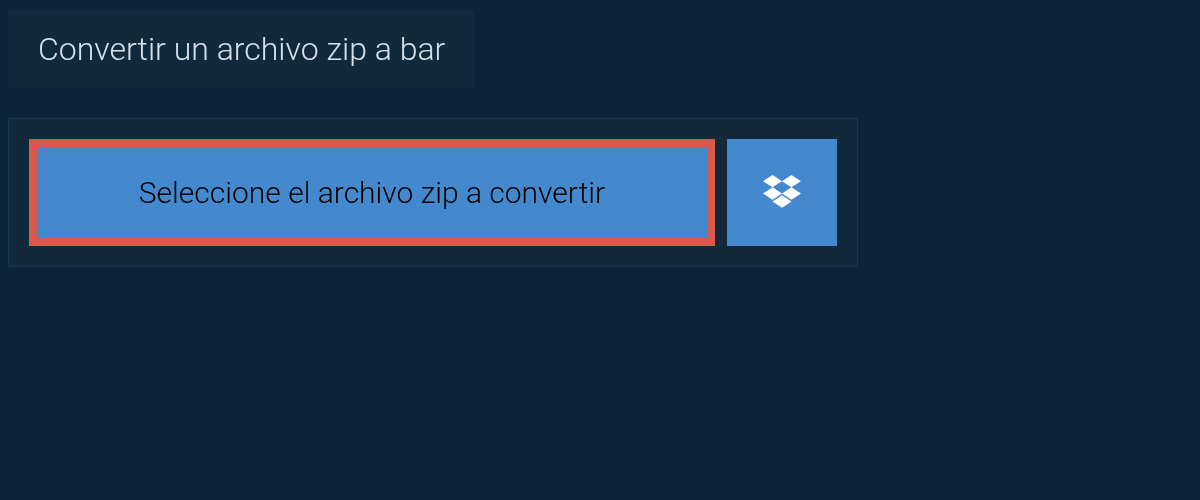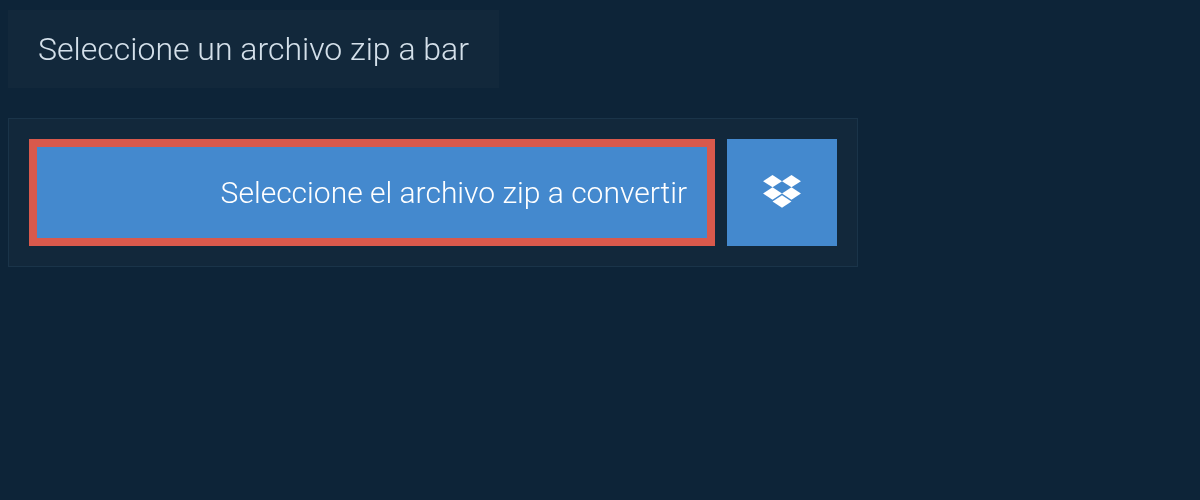--- a/index.html
+++ b/index.html
@@ -39,49 +39,49 @@
       align-items: stretch;
       gap: 12px;
     }
     .select-file-wrapper {
       border: 8px solid #d9594c;
       flex: 1;
       display: flex;
     }
     .select-file-button {
       background-color: #4489ce;
-      color: #ffffff;
+      color: #000000;
       font-size: 30px;
       font-weight: 300;
       border: none;
       width: 100%;
-      padding: 28px 20px;
+      padding: 28px 4px;
       cursor: pointer;
-      text-align: right;
+      text-align: center;
       font-family: inherit;
     }
     .dropbox-button {
       background-color: #4489ce;
       border: none;
       width: 110px;
       display: flex;
       align-items: center;
       justify-content: center;
       cursor: pointer;
     }
     .dropbox-icon {
       width: 38px;
       height: 36px;
     }
   </style>
 </head>
 <body>
 
 <div class="container">
-  <div class="tab-header">Seleccione un archivo zip a bar</div>
+  <div class="tab-header">Convertir un archivo zip a bar</div>
   
   <div class="upload-panel">
     <div class="select-file-wrapper">
       <button class="select-file-button">Seleccione el archivo zip a convertir</button>
     </div>
     <button class="dropbox-button">
       <svg class="dropbox-icon" viewBox="0 0 40 38" fill="#ffffff">
         <path d="M10 0 L20 6.5 L10 13 L0 6.5 Z"></path>
         <path d="M30 0 L40 6.5 L30 13 L20 6.5 Z"></path>
         <path d="M0 19.5 L10 13 L20 19.5 L10 26 Z"></path>

